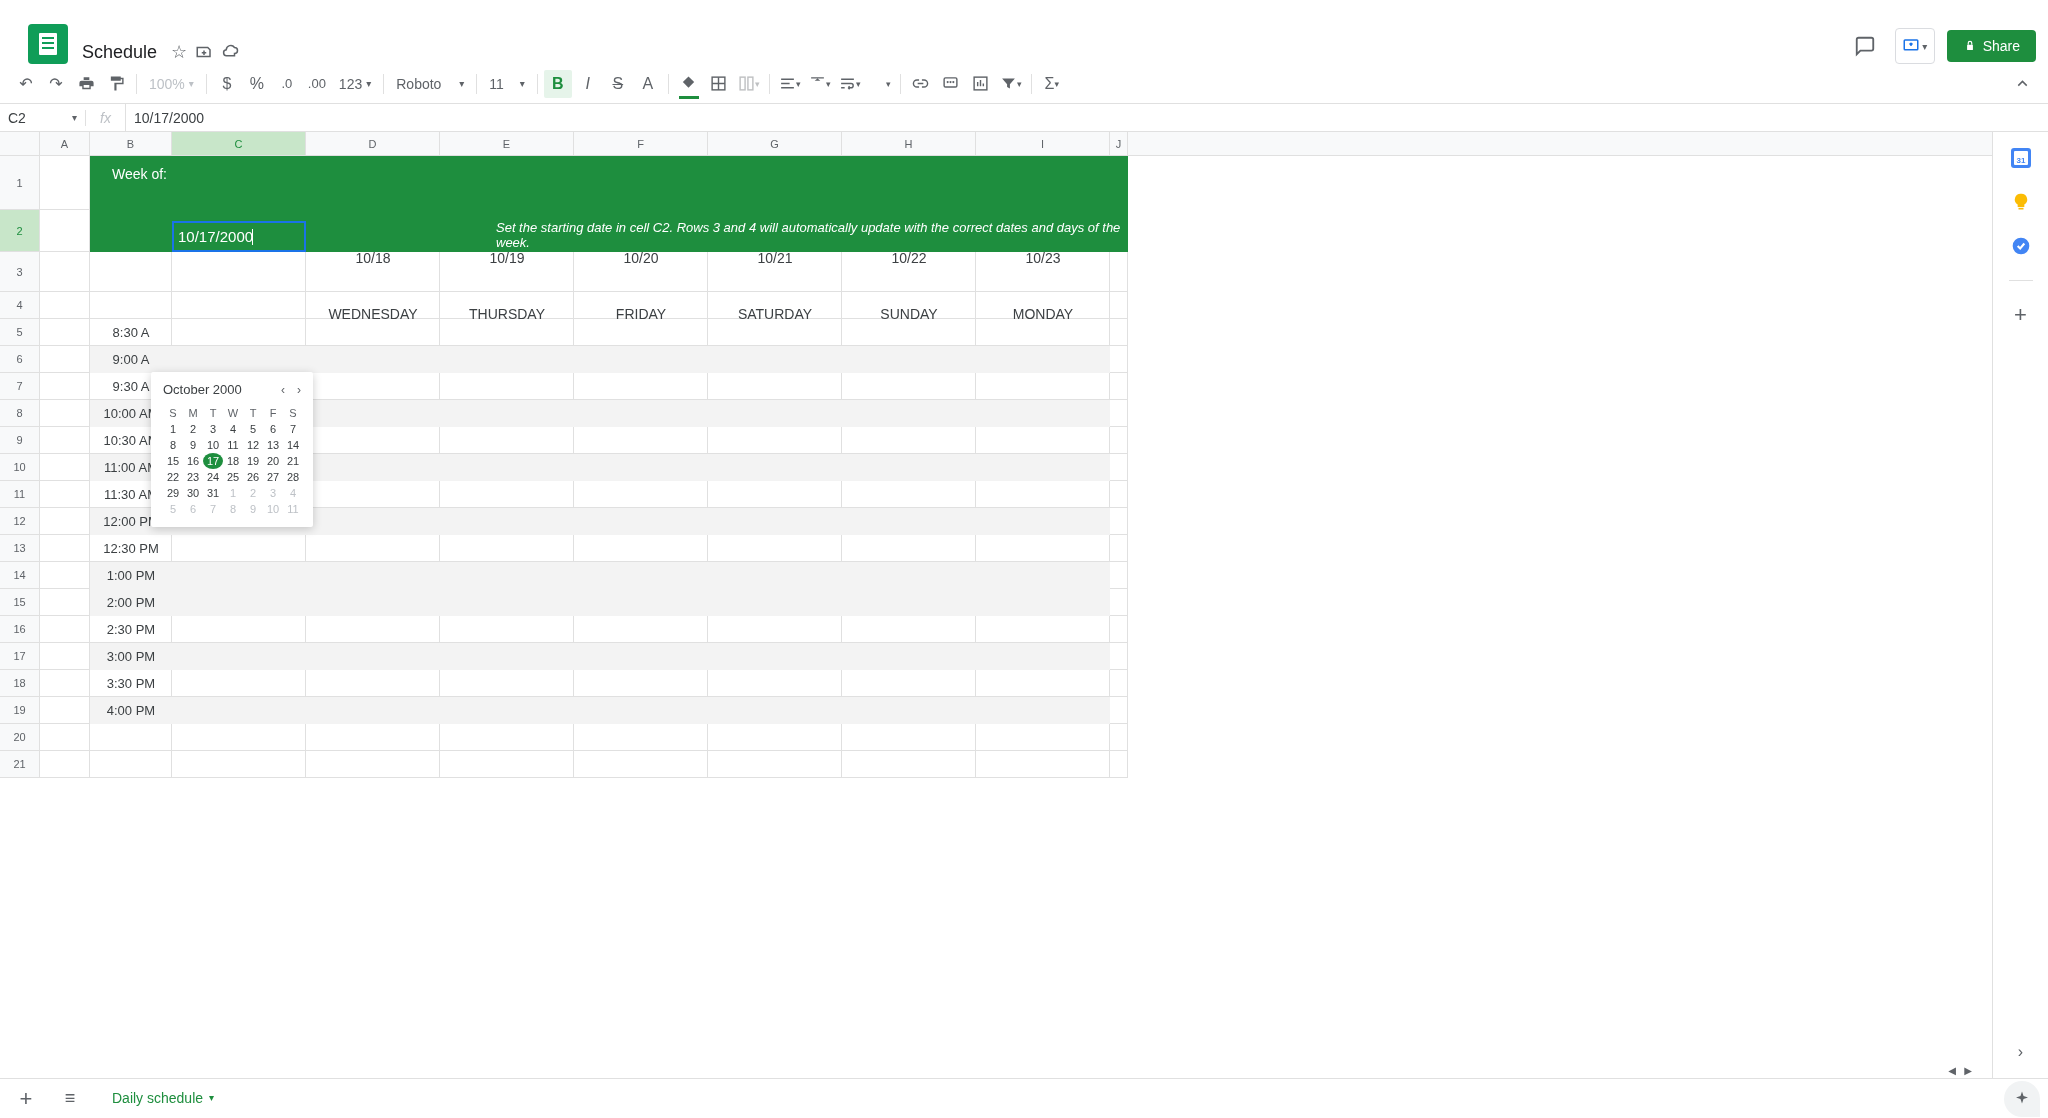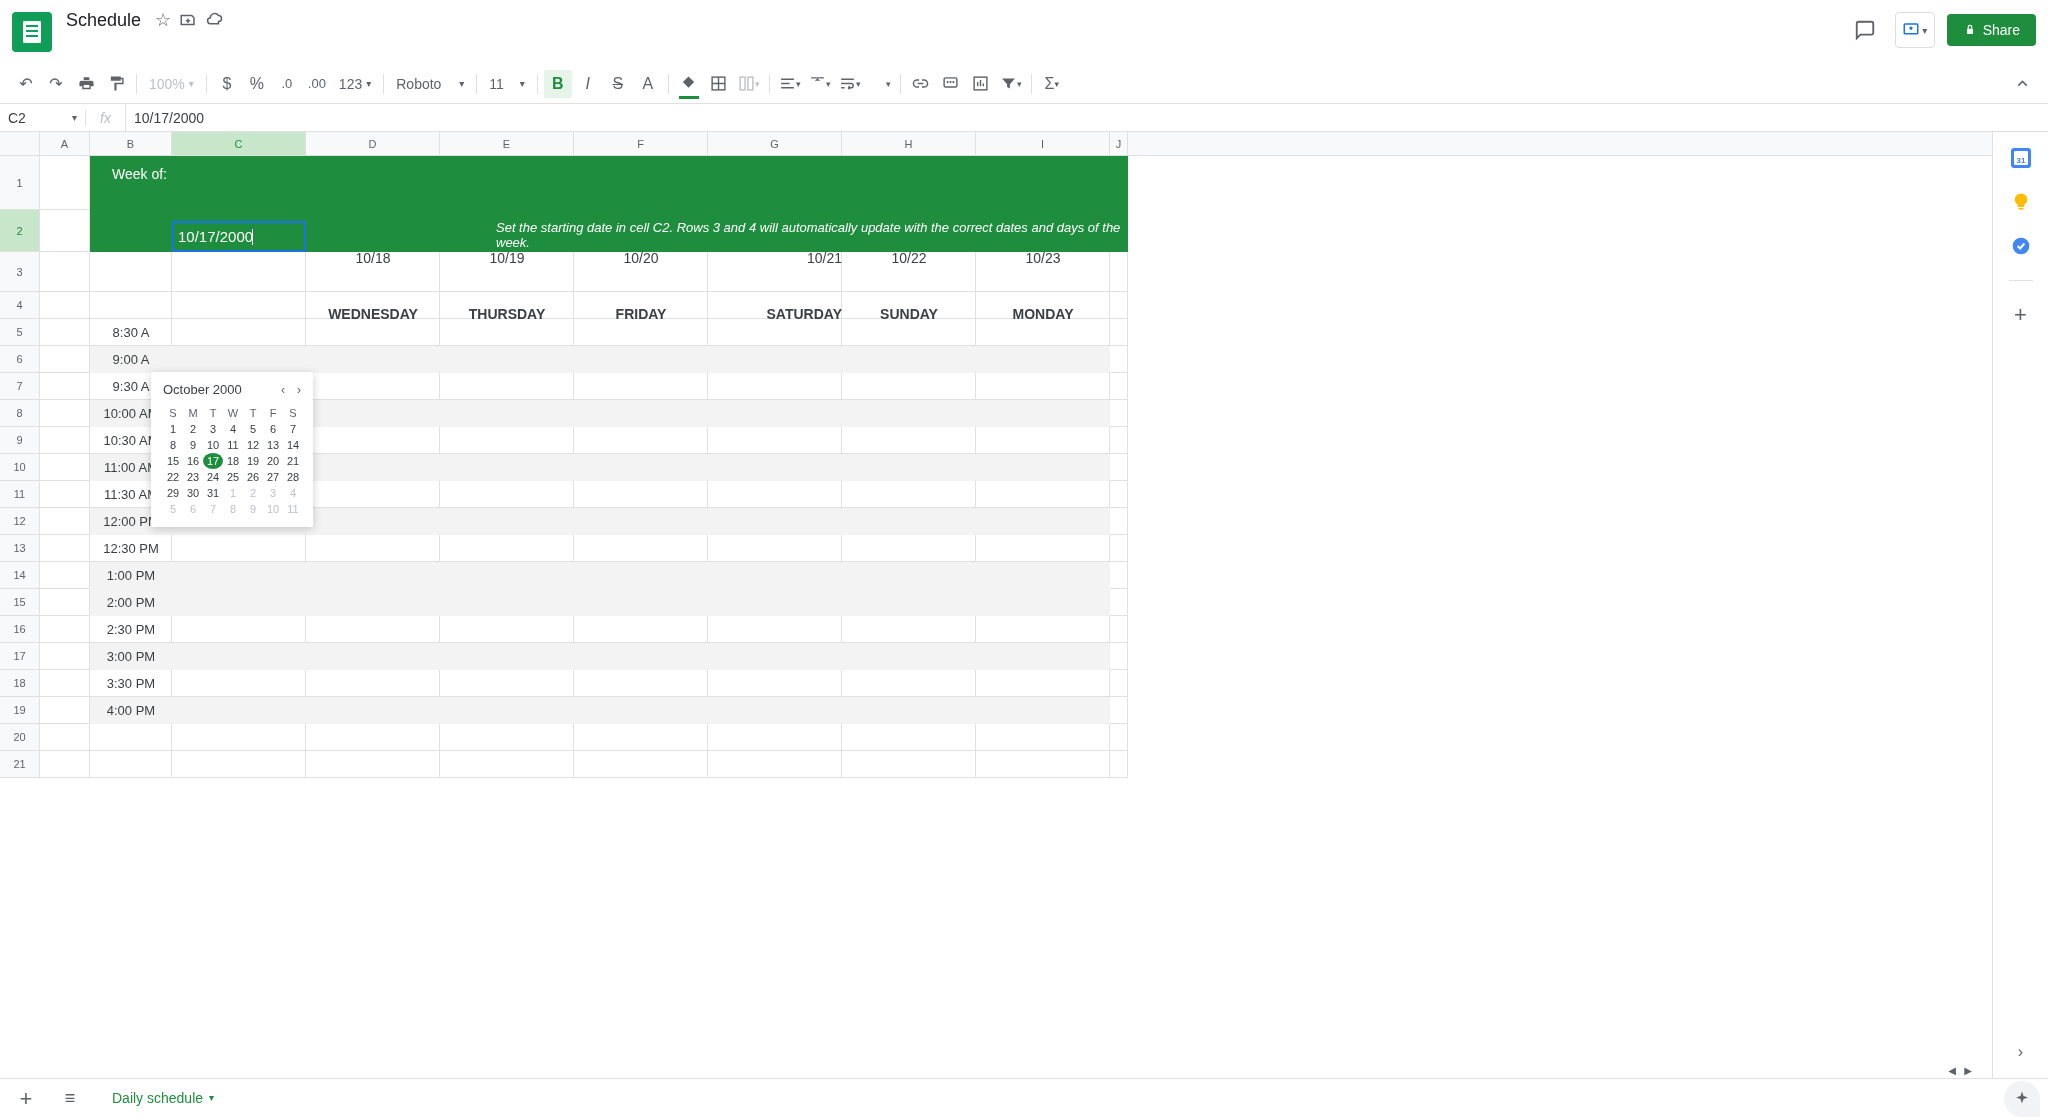--- a/index.html
+++ b/index.html
@@ -1,20 +1,20 @@
 <!DOCTYPE html>
 <html><head>
 <meta charset="utf-8">
 <style>
 * { box-sizing: border-box; margin: 0; padding: 0; }
 html, body { width: 100%; height: 100%; font-family: Arial, sans-serif; overflow: hidden; background: #fff; }
 body { display: flex; flex-direction: column; }
 
 
-.titlebar { display: flex; align-items: flex-start; padding: 8px 12px 0 8px; height: 64px; }
+.titlebar { display: flex; align-items: flex-end; padding: 8px 12px 0 8px; height: 64px; margin-left: 16px; }
 .app-logo { width: 40px; height: 40px; background: #0f9d58; border-radius: 4px; margin: 4px 8px 0 4px; display: flex; align-items: center; justify-content: center; }
 .app-logo-inner { width: 18px; height: 22px; background: #fff; border-radius: 1px; position: relative; }
 .app-logo-inner::before { content:''; position:absolute; top:4px; left:3px; right:3px; height:2px; background:#0f9d58; }
 .app-logo-inner::after { content:''; position:absolute; top:9px; left:3px; right:3px; height:2px; background:#0f9d58; box-shadow: 0 5px 0 #0f9d58; }
 .title-col { display:flex; flex-direction:column; flex:1; }
 .title-row { display:flex; align-items:center; gap:8px; height:24px; }
 .doc-title { font-size:18px; color:#202124; padding:2px 6px; }
 .title-icon { color:#5f6368; font-size:18px; cursor:pointer; }
 .menubar { display:flex; gap:2px; height:28px; align-items:center; }
 .menu-item { padding:4px 7px; font-size:14px; color:#202124; cursor:pointer; border-radius:4px; }
@@ -60,21 +60,21 @@
 .header-banner { position:absolute; left:0; top:0; height:96px; background:#1e8e3e; color:#fff; padding:0; }
 .header-title { font-size:26px; font-weight:400; letter-spacing:0.5px; padding:14px 0 0 22px; }
 .header-sub { display:flex; align-items:center; padding:10px 0 0 22px; font-size:14px; }
 .header-instruction { font-style:italic; font-size:13px; position:absolute; left:406px; top:64px; }
 .date-cell { position:absolute; border:2px solid #1a73e8; background:#1e8e3e; color:#fff; font-size:15px; display:flex; align-items:center; padding-left:4px; }
 .date-cursor { display:inline-block; width:1px; height:16px; background:#fff; margin-left:-1px; }
 
 .sched-dates { position:absolute; top:96px; left:0; height:67px; display:flex; }
 .day-col { text-align:center; display:flex; flex-direction:column; justify-content:center; }
 .day-date { font-size:14px; color:#3c4043; margin-bottom:4px; }
-.day-name { font-size:14px; font-weight:bold; color:#3c4043;margin-top:36px; }
+.day-name { font-size:14px; font-weight:normal; color:#3c4043;margin-top:36px; }
 
 .sched-grid { position:absolute; top:163px; left:0; }
 .sched-row { display:flex; height:27px; }
 .sched-row.stripe { background:#f3f3f3; }
 .time-cell { width:82px; text-align:center; font-size:13px; color:#3c4043; display:flex; align-items:center; justify-content:center; }
 .empty-block { flex-shrink:0; }
 
 
 .datepicker { position:absolute; background:#fff; box-shadow:0 2px 10px rgba(0,0,0,.2); border-radius:2px; padding:10px 12px; z-index:100; width:162px; }
 .dp-header { display:flex; align-items:center; justify-content:space-between; font-size:13px; color:#3c4043; margin-bottom:8px; }
@@ -589,21 +589,21 @@
               <div class="day-name">WEDNESDAY</div>
             </div>
             <div class="day-col" style="width: 134px;">
               <div class="day-date">10/19</div>
               <div class="day-name">THURSDAY</div>
             </div>
             <div class="day-col" style="width: 134px;">
               <div class="day-date">10/20</div>
               <div class="day-name">FRIDAY</div>
             </div>
-            <div class="day-col" style="width: 134px; align-items: flex-end;">
+            <div class="day-col" style="width: 134px;">
               <div class="day-date">10/21</div>
               <div class="day-name">SATURDAY</div>
             </div>
             <div class="day-col" style="width: 134px;">
               <div class="day-date">10/22</div>
               <div class="day-name">SUNDAY</div>
             </div>
             <div class="day-col" style="width: 134px;">
               <div class="day-date">10/23</div>
               <div class="day-name">MONDAY</div>

